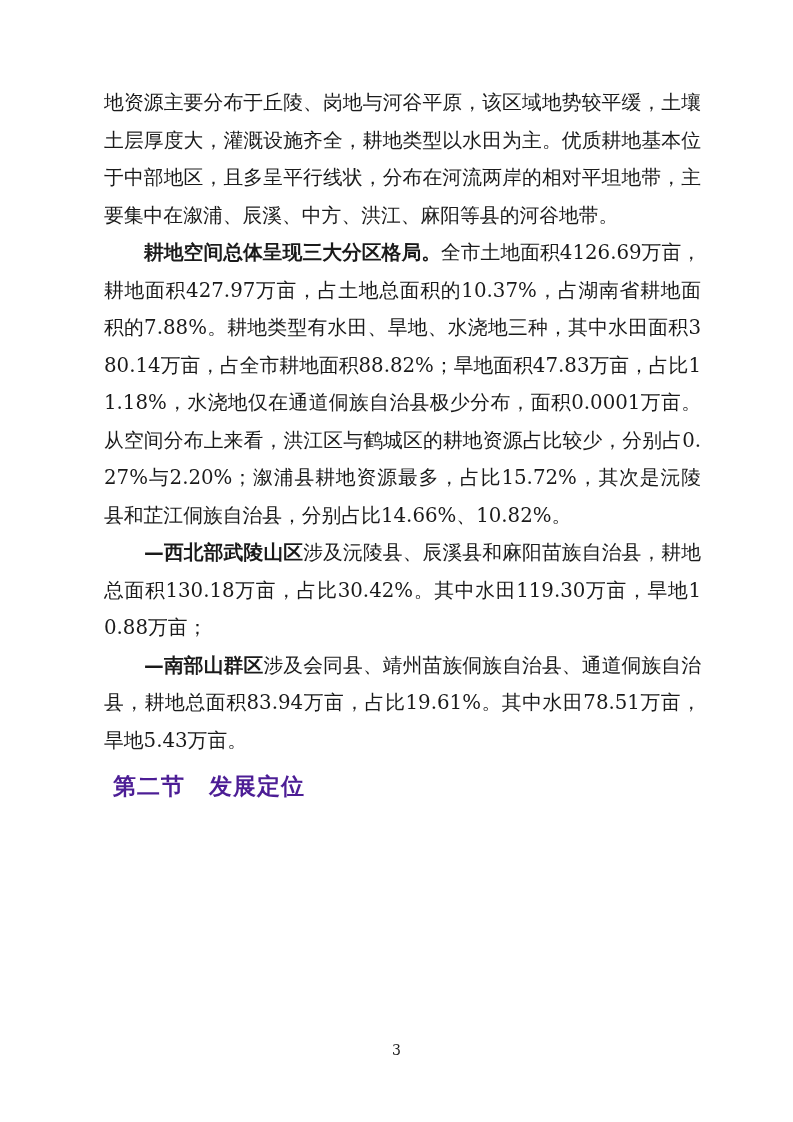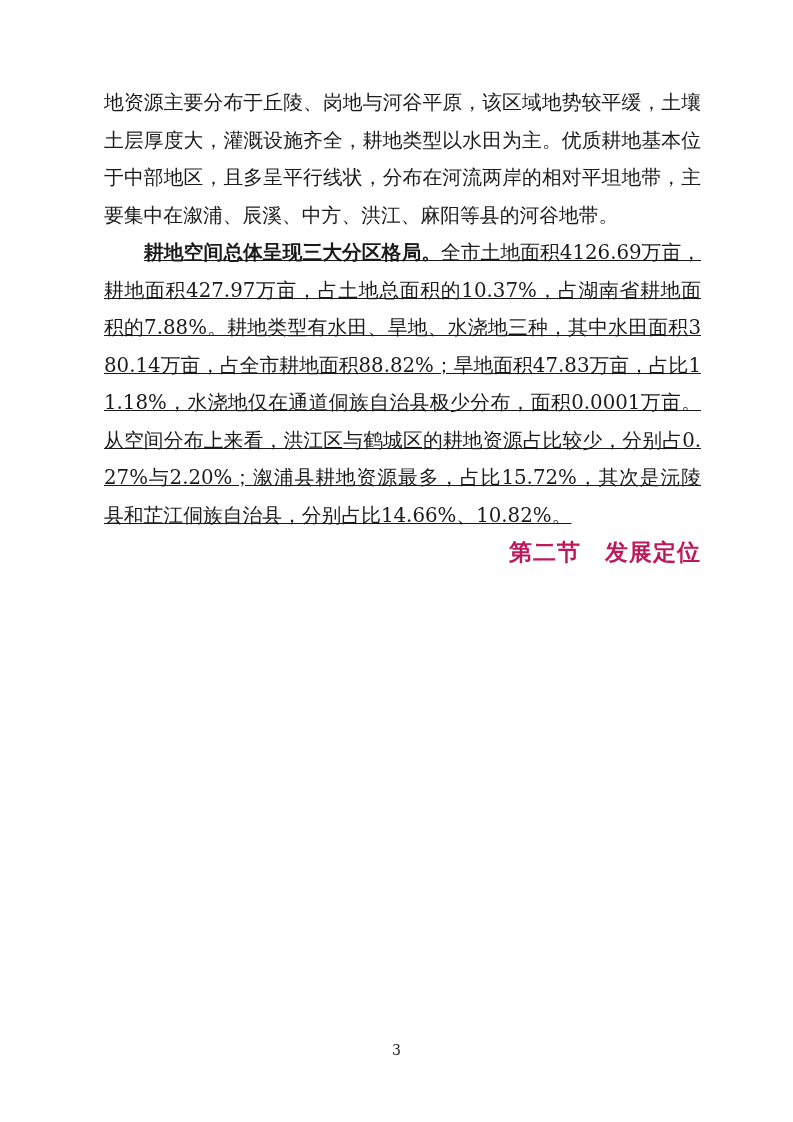--- a/index.html
+++ b/index.html
@@ -25,37 +25,36 @@
   .para {
     margin: 0;
     font-size: 19.8px;
     line-height: 37.5px;
     text-align: justify;
     color: #1a1a1a;
     word-break: break-all;
   }
   .para.indent {
     text-indent: 40px;
-    text-decoration: underline;
   }
   .run {
     font-weight: 400;
   }
   .run-bold {
     font-weight: 700;
     font-family: "DejaVu Sans", "Liberation Sans", sans-serif;
   }
   .heading {
-    margin: 0;
+    margin: 9px;
     font-size: 23px;
     line-height: 37.5px;
-    text-align: right;
+    text-align: left;
     font-weight: 700;
     font-family: "DejaVu Sans", "Liberation Sans", sans-serif;
-    color: #be185d;
+    color: #4c1d95;
     letter-spacing: 1px;
   }
   .footer {
     position: absolute;
     left: 0;
     top: 1040px;
     width: 100%;
     text-align: center;
   }
   .page-number {
@@ -64,18 +63,20 @@
     font-family: "DejaVu Serif", "Liberation Serif", serif;
   }
 </style>
 </head>
 <body>
 
 <div class="page">
   <div class="content">
       <p class="para"><span class="run">地资源主要分布于丘陵、岗地与河谷平原，该区域地势较平缓，土壤土层厚度大，灌溉设施齐全，耕地类型以水田为主。优质耕地基本位于中部地区，且多呈平行线状，分布在河流两岸的相对平坦地带，主要集中在溆浦、辰溪、中方、洪江、麻阳等县的河谷地带。</span></p>
       <p class="para indent"><span class="run run-bold">耕地空间总体呈现三大分区格局。</span><span class="run">全市土地面积4126.69万亩，耕地面积427.97万亩，占土地总面积的10.37%，占湖南省耕地面积的7.88%。耕地类型有水田、旱地、水浇地三种，其中水田面积380.14万亩，占全市耕地面积88.82%；旱地面积47.83万亩，占比11.18%，水浇地仅在通道侗族自治县极少分布，面积0.0001万亩。从空间分布上来看，洪江区与鹤城区的耕地资源占比较少，分别占0.27%与2.20%；溆浦县耕地资源最多，占比15.72%，其次是沅陵县和芷江侗族自治县，分别占比14.66%、10.82%。</span></p>
+      <p class="para indent"><span class="run run-bold">—西北部武陵山区</span><span class="run">涉及沅陵县、辰溪县和麻阳苗族自治县，耕地总面积130.18万亩，占比30.42%。其中水田119.30万亩，旱地10.88万亩；</span></p>
+      <p class="para indent"><span class="run run-bold">—南部山群区</span><span class="run">涉及会同县、靖州苗族侗族自治县、通道侗族自治县，耕地总面积83.94万亩，占比19.61%。其中水田78.51万亩，旱地5.43万亩。</span></p>
       <div class="heading">第二节　发展定位</div>
     </div>
   <div class="footer">
     <span class="page-number">3</span>
   </div>
 </div>
 
 </body></html>

